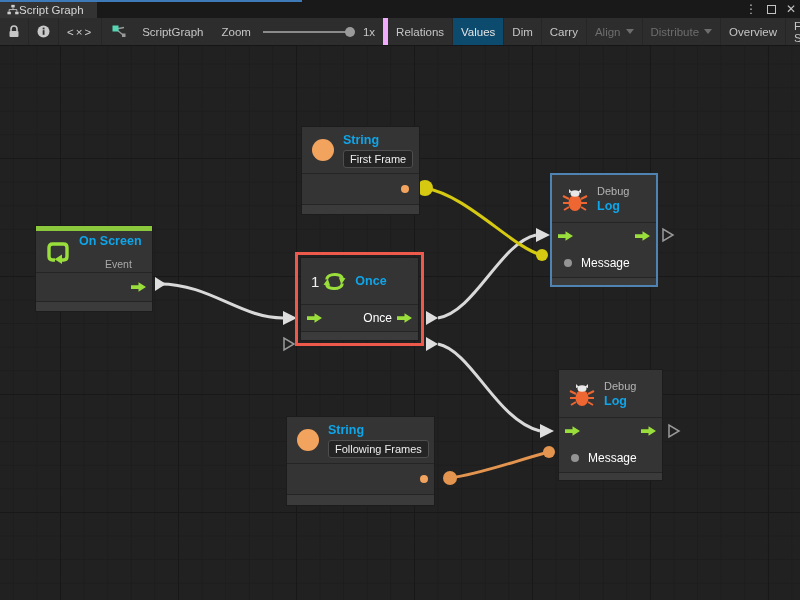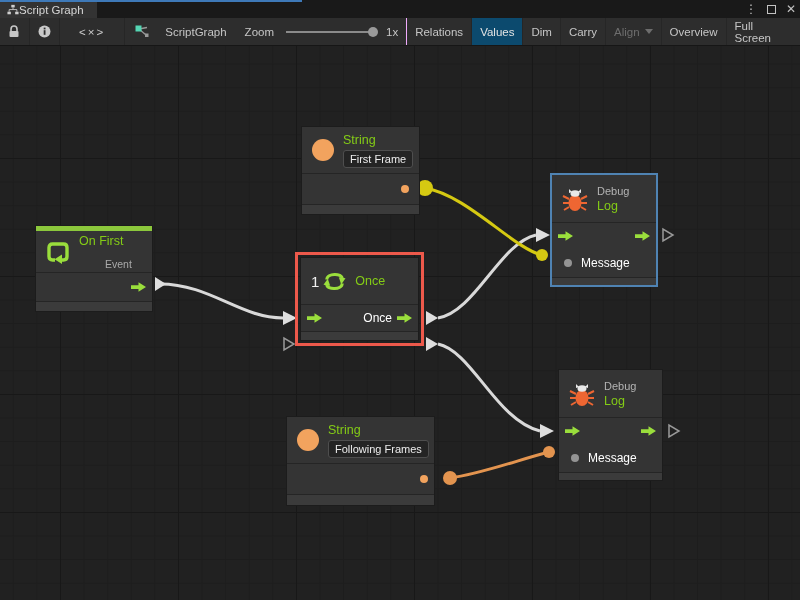--- a/index.html
+++ b/index.html
@@ -48,21 +48,21 @@
   .wire { fill:none; stroke-width:3; }
   .wire-white { stroke:#d9d9d9; }
   .wire-yellow { stroke:var(--wire_yellow); }
   .wire-orange { stroke:var(--wire_orange); }
   .head-filled { fill:#dedede; }
   .head-hollow { fill:none; stroke:#9a9a9a; stroke-width:1.5; }
 
   
   .node { position:absolute; background:#343434; border:1px solid #1c1c1c; color:#e3e3e3; }
   .n-head { display:flex; align-items:center; gap:9px; padding:0 10px; border-bottom:1px solid #252525; }
-  .n-title { font-size:12.5px; color:#84cc16; }
+  .n-title { font-size:12.5px; color:#0ea5e9;font-weight:bold; }
   .n-sub { font-size:10.5px; color:#aaaaaa; margin-top:10px;padding-left:26px; }
   .n-kind { font-size:11px; color:#b4b4b4; margin-bottom:2px; }
   .n-row { position:relative; display:flex; align-items:center; gap:5px; padding:0 6px; font-size:12px; color:#ffffff; }
   .n-foot { background:#3b3b3b; border-top:1px solid #252525; }
   .flex1 { flex:1; }
   .n-field { background:#242424; border:1px solid #4e4e4e; border-radius:3px; padding:2px 6px;
              font-size:11px; color:#ececec; margin-top:3px; white-space:nowrap; }
   .string-icon { width:22px; height:22px; border-radius:50%; background:var(--string_orange); flex:none; }
   .parrow { width:15px; height:10px; flex:none; }
   .parrow path { fill:var(--accent_green); }
@@ -125,34 +125,38 @@
       <span>ScriptGraph</span>
     </div>
     <div class="zoom-group">
       <span>Zoom</span>
       <span class="zoom-track">
           <span class="zoom-knob"></span>
         </span>
       <span>1x</span>
     </div>
     <div class="spacer"></div>
-    <div class="tbtn" style="border-left:1px solid #f0abfc">
+    <div class="tbtn" style="border-left:5px solid #f0abfc">
         <span>Relations</span>
       </div>
     <div class="tbtn active">
         <span>Values</span>
       </div>
     <div class="tbtn">
         <span>Dim</span>
       </div>
     <div class="tbtn">
         <span>Carry</span>
       </div>
     <div class="tbtn disabled">
         <span>Align</span>
+        <span class="dd-arrow"></span>
+      </div>
+    <div class="tbtn disabled">
+        <span>Distribute</span>
         <span class="dd-arrow"></span>
       </div>
     <div class="tbtn">
         <span>Overview</span>
       </div>
     <div class="tbtn no-sep">
         <span>Full Screen</span>
       </div>
   </div>
 
@@ -197,21 +201,21 @@
     </div>
 
     <div class="node" style="left:35px; top:179px; width:118px;">
       <div class="event-strip"></div>
       <div class="n-head" style="height:42px;">
         <svg width="24" height="24" viewBox="0 0 24 24">
           <path d="M9,20 H6.5 Q3,20 3,16.5 V7.5 Q3,4 6.5,4 H17.5 Q21,4 21,7.5 V16.5 Q21,20 17.5,20 H15.5" fill="none" stroke="var(--accent_green)" stroke-width="3.4"></path>
           <polygon points="16,14.5 16,24 8.5,19.2" fill="var(--accent_green)"></polygon>
         </svg>
         <div>
-          <div class="n-title">On First</div>
+          <div class="n-title">On Screen</div>
           <div class="n-sub">Event</div>
         </div>
       </div>
       <div class="n-row" style="height:28px;">
         <span class="flex1"></span>
         <svg class="parrow" viewBox="0 0 16 10">
             <path d="M0 3 H8 V0 L16 5 L8 10 V7 H0 Z"></path>
           </svg>
       </div>
       <div class="n-foot" style="height:10px;"></div>

